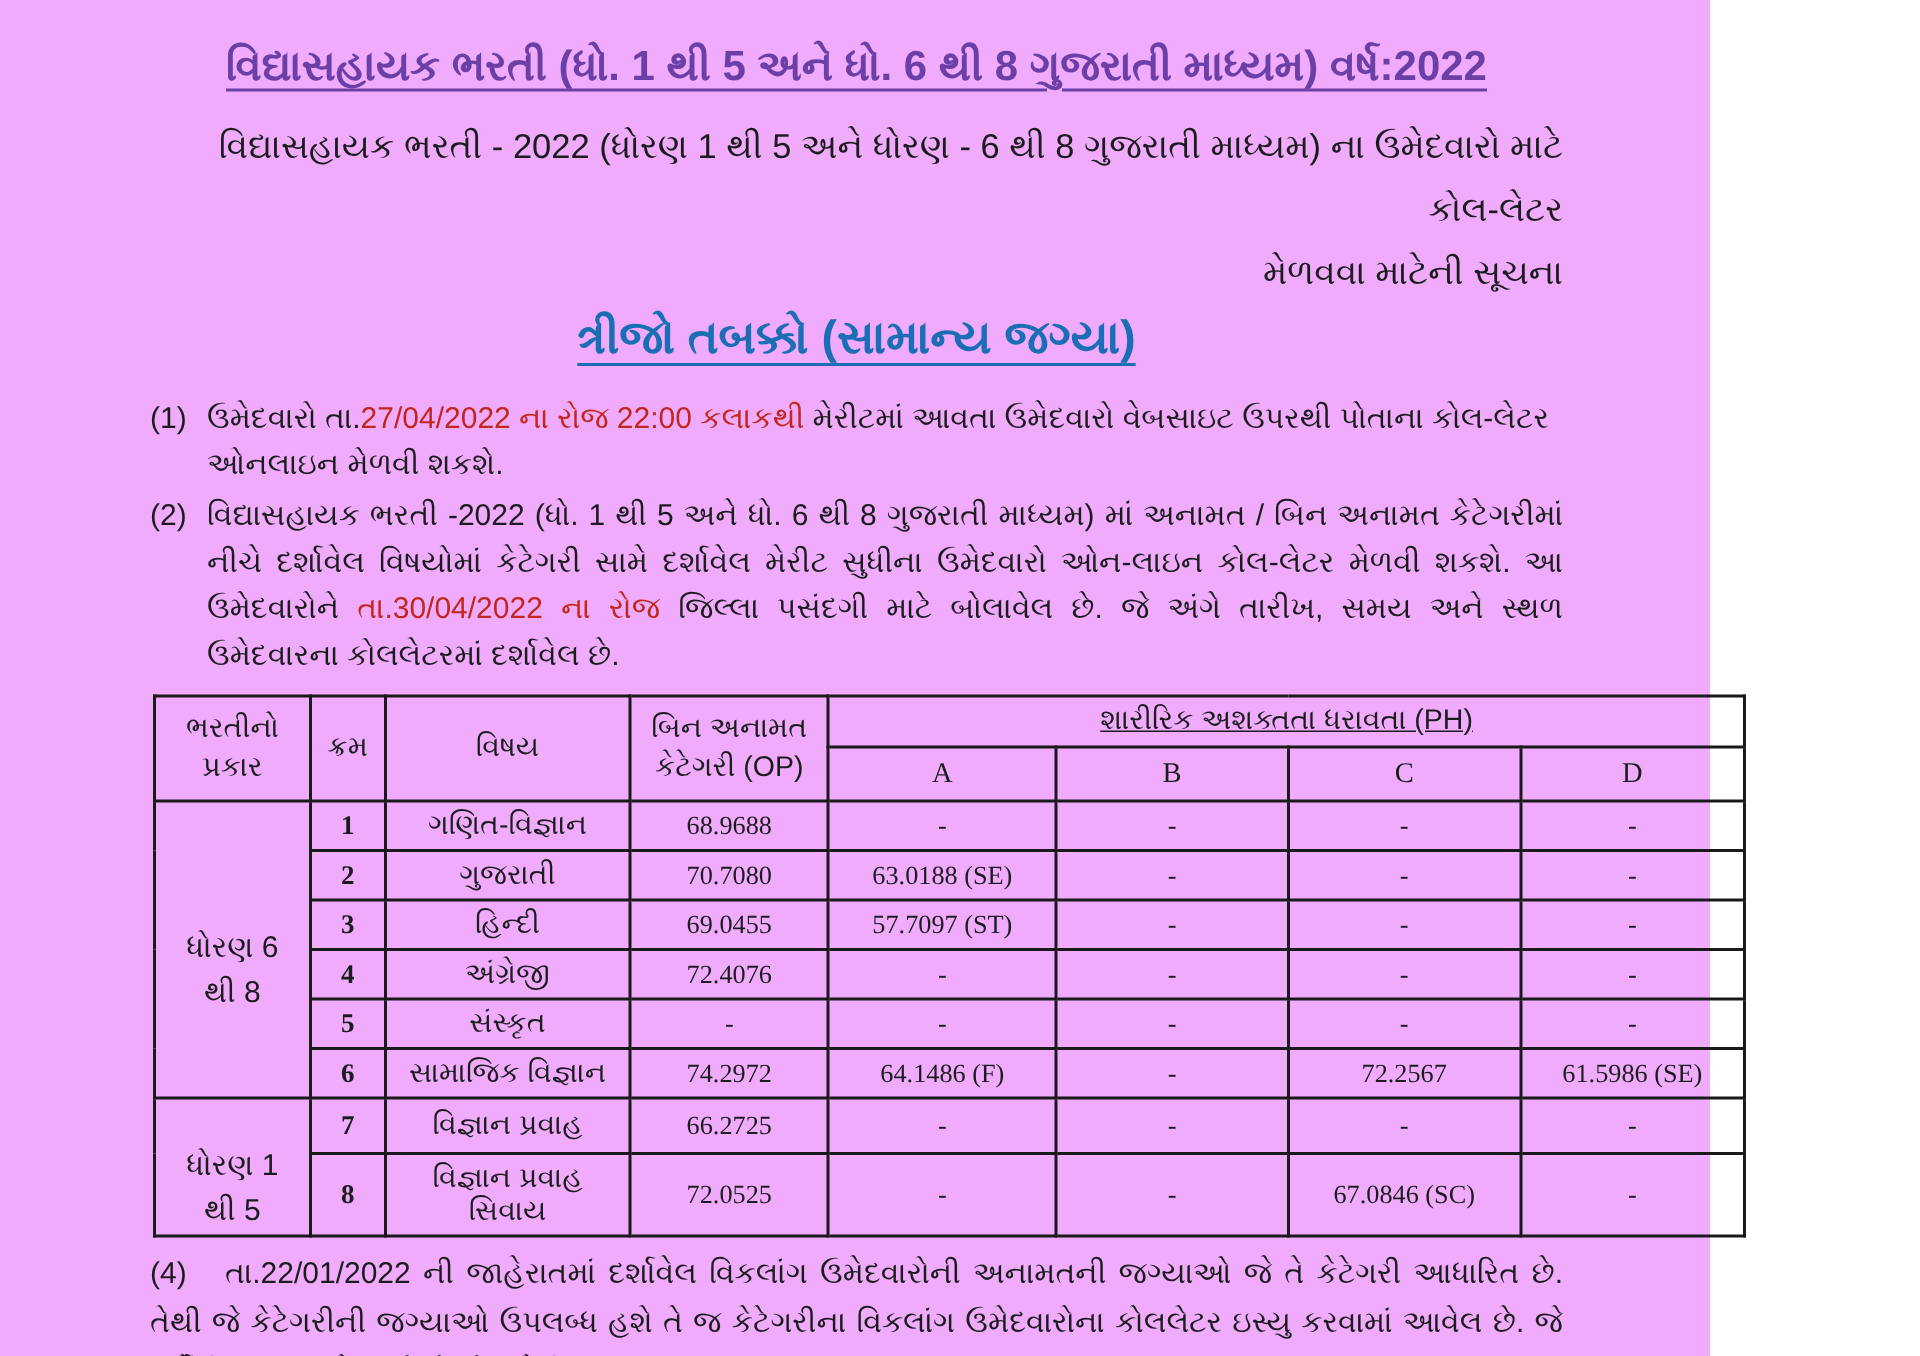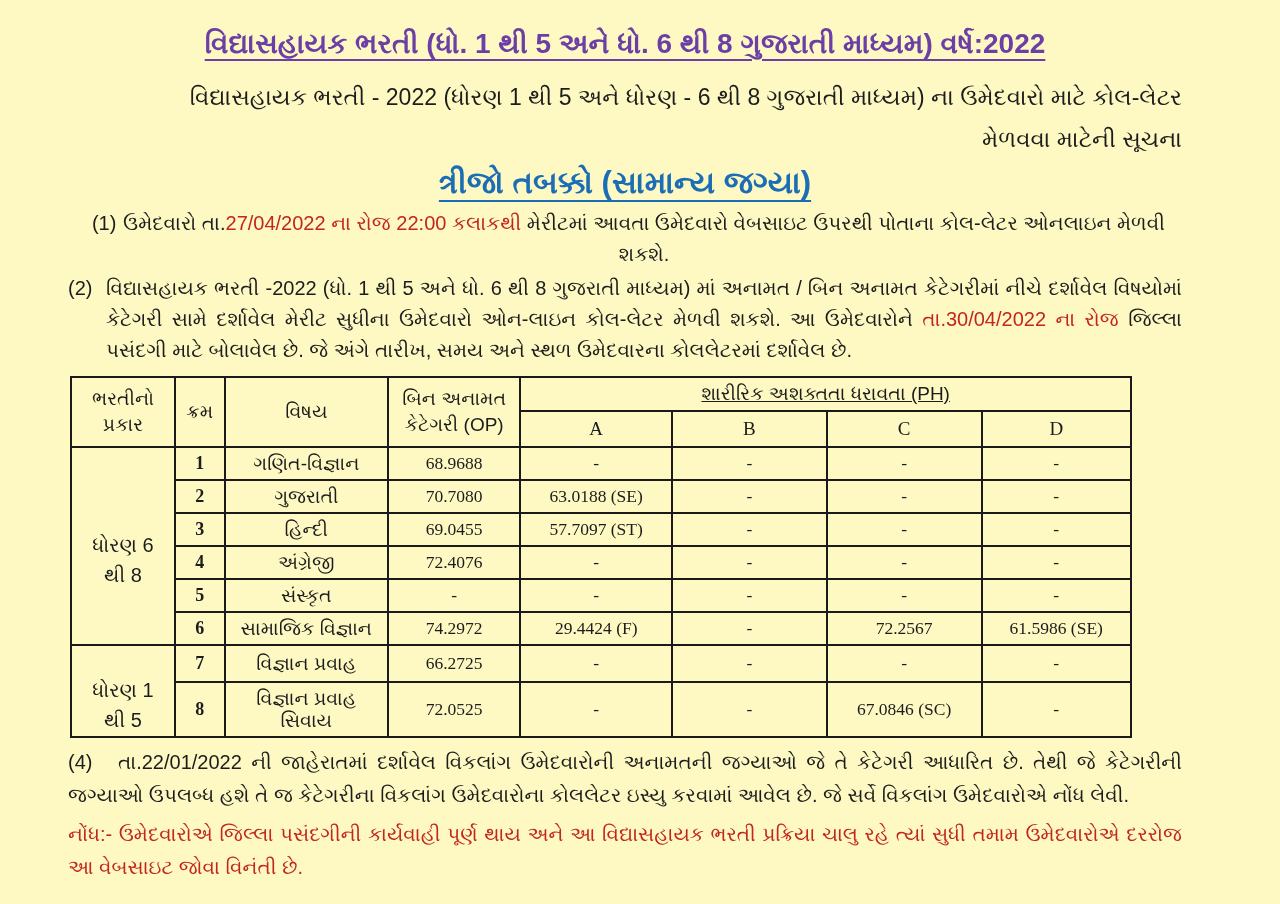--- a/index.html
+++ b/index.html
@@ -1,38 +1,38 @@
 <!DOCTYPE html>
 <html lang="gu" style="--title-purple: #6B3FA6; --heading-blue: #1B6EB5; --highlight-red: #C2271D; --text-black: #1C1C1C;"><head>
 <meta charset="utf-8">
 <style>
   html,body{margin:0;padding:0;background:#ffffff;}
   body{width:1280px;height:904px;overflow:hidden;}
   .doc{
-    width:1280px;height:904px;box-sizing:border-box;
-    background:#fef9c3;color:var(--text-black,#1c1c1c);
+    width:1140px;height:904px;box-sizing:border-box;
+    background:#f0abfc;color:var(--text-black,#1c1c1c);
     font-family:"Liberation Sans",sans-serif;
-    padding:24px 98px 20px 68px;
+    padding:24px 98px 20px 100px;
   }
   .title{
     text-align:center;font-size:28px;font-weight:700;line-height:40px;
     color:var(--title-purple,#6B3FA6);
     text-decoration:underline;text-decoration-thickness:2px;text-underline-offset:6px;
     margin:0 0 12px 0;
   }
   .subtitle{
     text-align:right;font-size:23px;line-height:42px;font-weight:400;margin:0;
   }
   .phase{
     text-align:center;font-size:31px;font-weight:700;line-height:42px;
     color:var(--heading-blue,#1B6EB5);
     text-decoration:underline;text-decoration-thickness:2px;text-underline-offset:7px;
-    margin:2px 0 4px 0;
+    margin:2px 0 18px 0;
   }
-  .para{font-size:20px;line-height:31px;margin:0 0 3px 0;text-align:center;}
+  .para{font-size:20px;line-height:31px;margin:0 0 3px 0;}
   .para.just{text-align:justify;}
   .hang{padding-left:38px;text-indent:-38px;}
   .num{display:inline-block;text-indent:0;width:38px;}
   .num-wide{display:inline-block;text-indent:0;width:50px;}
   .red{color:var(--highlight-red,#C2271D);}
   .note{color:var(--highlight-red,#C2271D);font-size:20px;line-height:33px;margin:6px 0 0 0;text-align:justify;}
   .lower{line-height:33px;margin-top:8px;}
 
   table.merit{
     width:1062px;border-collapse:collapse;table-layout:fixed;
@@ -141,21 +141,21 @@
         <td class="val">-</td>
         <td class="val">-</td>
         <td class="val">-</td>
         <td class="val">-</td>
         <td class="val">-</td>
       </tr>
       <tr>
         <td class="sr">6</td>
         <td class="subj">સામાજિક વિજ્ઞાન</td>
         <td class="val">74.2972</td>
-        <td class="val">29.4424 (F)</td>
+        <td class="val">64.1486 (F)</td>
         <td class="val">-</td>
         <td class="val">72.2567</td>
         <td class="val">61.5986 (SE)</td>
       </tr>
       <tr>
         <td class="grp" rowspan="2"><span>ધોરણ 1 થી 5</span></td>
         <td class="sr">7</td>
         <td class="subj">વિજ્ઞાન પ્રવાહ</td>
         <td class="val">66.2725</td>
         <td class="val">-</td>

